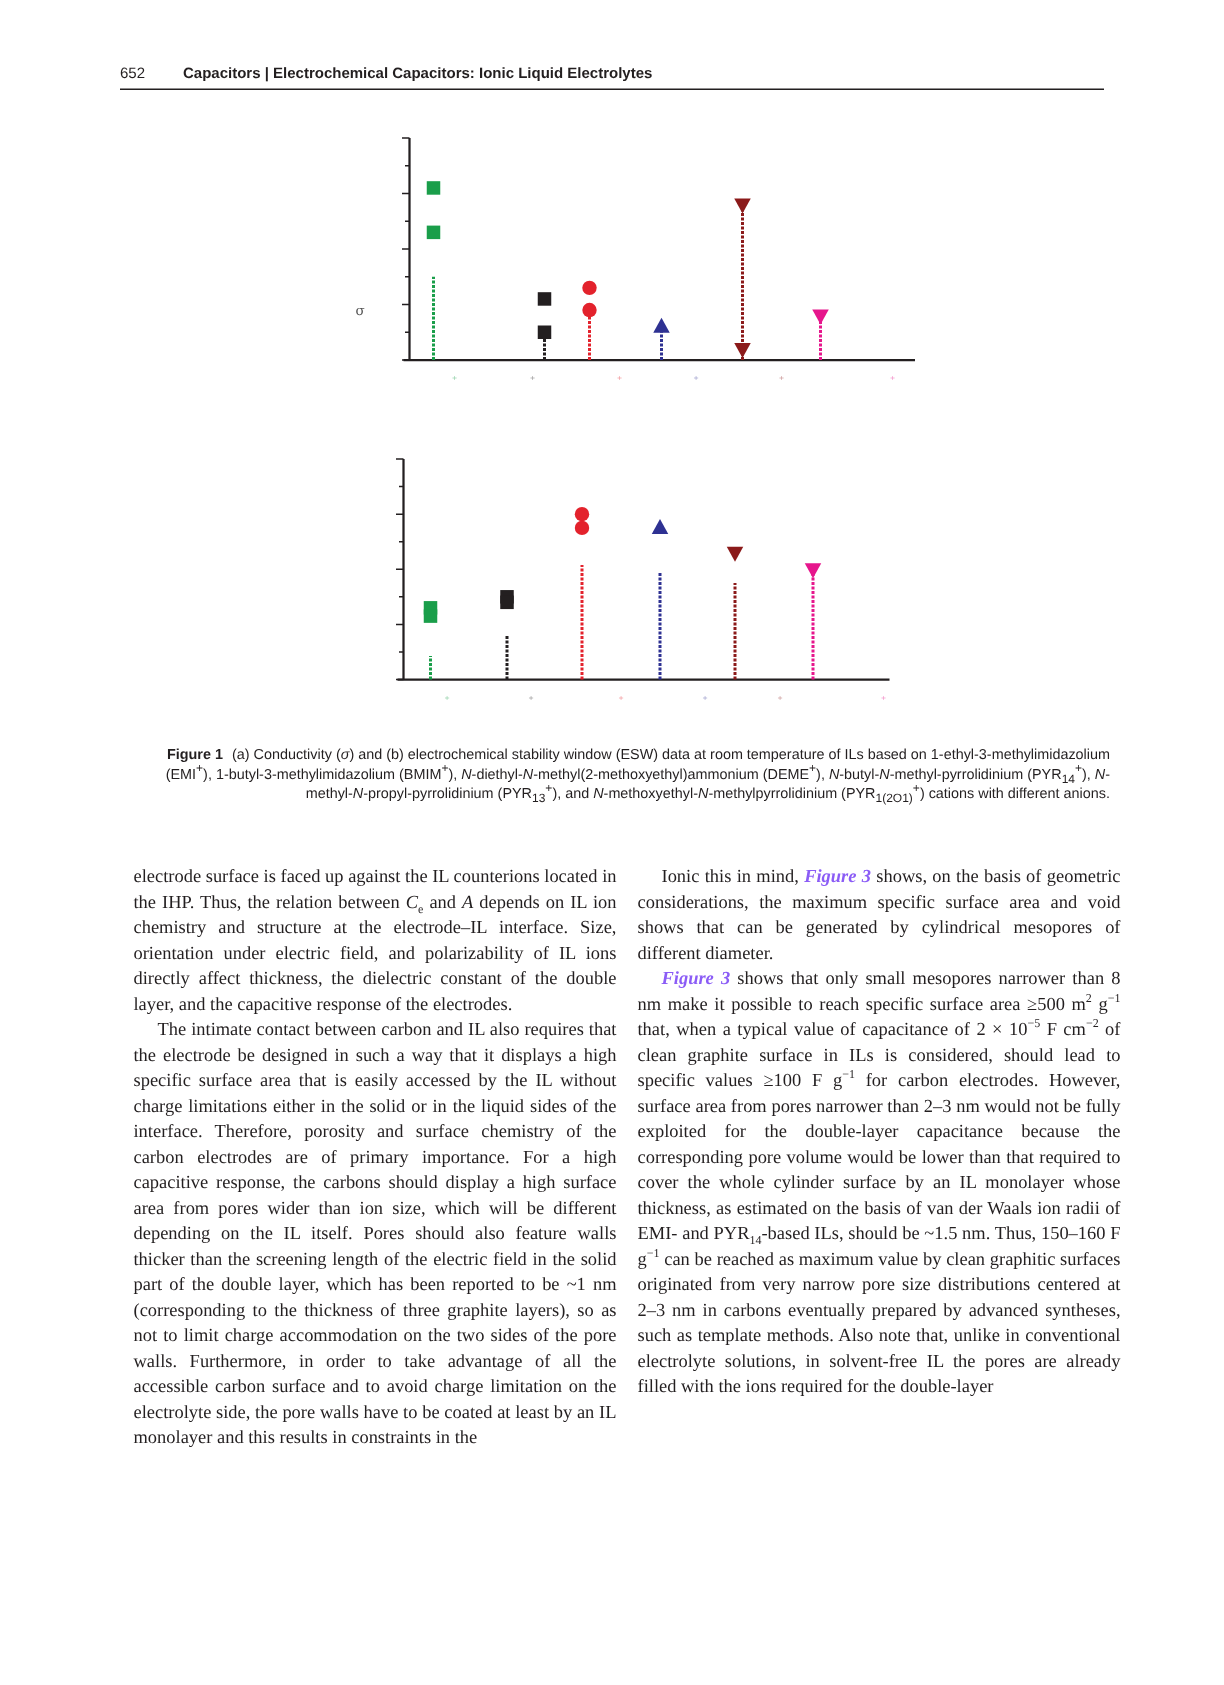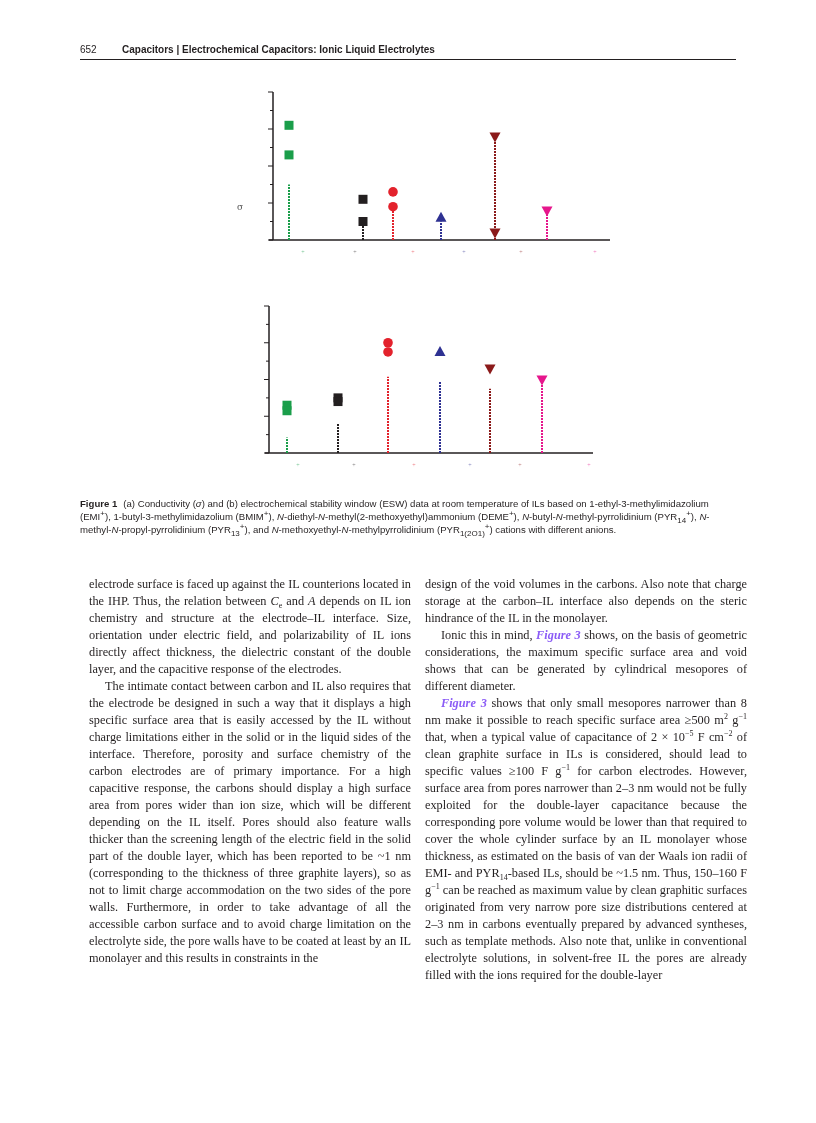--- a/index.html
+++ b/index.html
@@ -2,21 +2,21 @@
 <html><head>
 <meta charset="utf-8">
 <style>
   html, body { margin: 0; padding: 0; background: #ffffff; }
   body { width: 816px; height: 1123px; position: relative; overflow: hidden; font-family: "Liberation Serif", serif; color: #231f20; }
   .running-head { position: absolute; left: 80px; top: 44px; width: 656px; font-family: "Liberation Sans", sans-serif; font-size: 10px; border-bottom: 1.5px solid #231f20; padding-bottom: 4px; }
   .running-head .pg { display: inline-block; width: 42px; }
   .running-head .title { font-weight: bold; }
   .fig { position: absolute; left: 225px; top: 88px; width: 395px; height: 400px; }
   .fig svg { position: absolute; left: 0; top: 0; }
-  .caption { position: absolute; left: 80px; top: 497px; width: 660px; font-family: "Liberation Sans", sans-serif; font-size: 9.6px; line-height: 13px; }
+  .caption { position: absolute; left: 80px; top: 497px; width: 660px; font-family: "Liberation Sans", sans-serif; font-size: 9.6px; line-height: 13px; text-align: right; }
   .caption .lbl { font-weight: bold; margin-right: 6px; }
   .col { position: absolute; top: 576px; width: 322px; font-size: 12.3px; line-height: 17px; text-align: justify; }
   .col.left { left: 89px; }
   .col.right { left: 425px; }
   .col p { margin: 0; text-indent: 16px; }
   .col p.noindent { text-indent: 0; }
   .link { color: #8b5cf6; font-weight: bold; font-style: italic; }
   sup, sub { font-size: 8px; line-height: 0; }
 </style>
 </head>
@@ -100,16 +100,15 @@
 <div class="caption">
   <span class="lbl">Figure 1</span><span id="caption-text"><span>(a) Conductivity (</span><i>σ</i><span>) and (b) electrochemical stability window (ESW) data at room temperature of ILs based on 1-ethyl-3-methylimidazolium (EMI</span><sup>+</sup><span>), 1-butyl-3-methylimidazolium (BMIM</span><sup>+</sup><span>), </span><i>N</i><span>-diethyl-</span><i>N</i><span>-methyl(2-methoxyethyl)ammonium (DEME</span><sup>+</sup><span>), </span><i>N</i><span>-butyl-</span><i>N</i><span>-methyl-pyrrolidinium (PYR</span><sub>14</sub><sup>+</sup><span>), </span><i>N</i><span>-methyl-</span><i>N</i><span>-propyl-pyrrolidinium (PYR</span><sub>13</sub><sup>+</sup><span>), and </span><i>N</i><span>-methoxyethyl-</span><i>N</i><span>-methylpyrrolidinium (PYR</span><sub>1(2O1)</sub><sup>+</sup><span>) cations with different anions.</span></span>
 </div>
 
 <div class="col left">
   <p class="noindent"><span>electrode surface is faced up against the IL counterions located in the IHP. Thus, the relation between </span><i>C</i><sub>e</sub><span> and </span><i>A</i><span> depends on IL ion chemistry and structure at the elec­trode–IL interface. Size, orientation under electric field, and polarizability of IL ions directly affect thickness, the dielectric constant of the double layer, and the capacitive response of the electrodes.</span></p>
   <p>The intimate contact between carbon and IL also requires that the electrode be designed in such a way that it displays a high specific surface area that is easily ac­cessed by the IL without charge limitations either in the solid or in the liquid sides of the interface. Therefore, porosity and surface chemistry of the carbon electrodes are of primary importance. For a high capacitive re­sponse, the carbons should display a high surface area from pores wider than ion size, which will be different depending on the IL itself. Pores should also feature walls thicker than the screening length of the electric field in the solid part of the double layer, which has been re­ported to be ~1 nm (corresponding to the thickness of three graphite layers), so as not to limit charge accom­modation on the two sides of the pore walls. Further­more, in order to take advantage of all the accessible carbon surface and to avoid charge limitation on the electrolyte side, the pore walls have to be coated at least by an IL monolayer and this results in constraints in the</p>
 </div>
 
 <div class="col right">
-  <p class="noindent">design of the void volumes in the carbons. Also note that charge storage at the carbon–IL interface also depends on the steric hindrance of the IL in the monolayer.</p>
   <p><span>Ionic this in mind, </span><span class="link">Figure 3</span><span> shows, on the basis of geometric considerations, the maximum specific surface area and void shows that can be generated by cylindrical mesopores of different diameter.</span></p>
   <p><span class="link">Figure 3</span><span> shows that only small mesopores narrower than 8 nm make it possible to reach specific surface area ≥500 m</span><sup>2</sup><span> g</span><sup>−1</sup><span> that, when a typical value of capacitance of 2 × 10</span><sup>−5</sup><span> F cm</span><sup>−2</sup><span> of clean graphite surface in ILs is con­sidered, should lead to specific values ≥100 F g</span><sup>−1</sup><span> for carbon electrodes. However, surface area from pores narrower than 2–3 nm would not be fully exploited for the double-layer capacitance because the corresponding pore volume would be lower than that required to cover the whole cylinder surface by an IL monolayer whose thickness, as estimated on the basis of van der Waals ion radii of EMI- and PYR</span><sub>14</sub><span>-based ILs, should be ~1.5 nm. Thus, 150–160 F g</span><sup>−1</sup><span> can be reached as maximum value by clean graphitic surfaces originated from very narrow pore size distributions centered at 2–3 nm in carbons eventually prepared by advanced syntheses, such as template methods. Also note that, unlike in conventional electrolyte solutions, in solvent-free IL the pores are already filled with the ions required for the double-layer</span></p>
 </div>
 
 </body></html>

